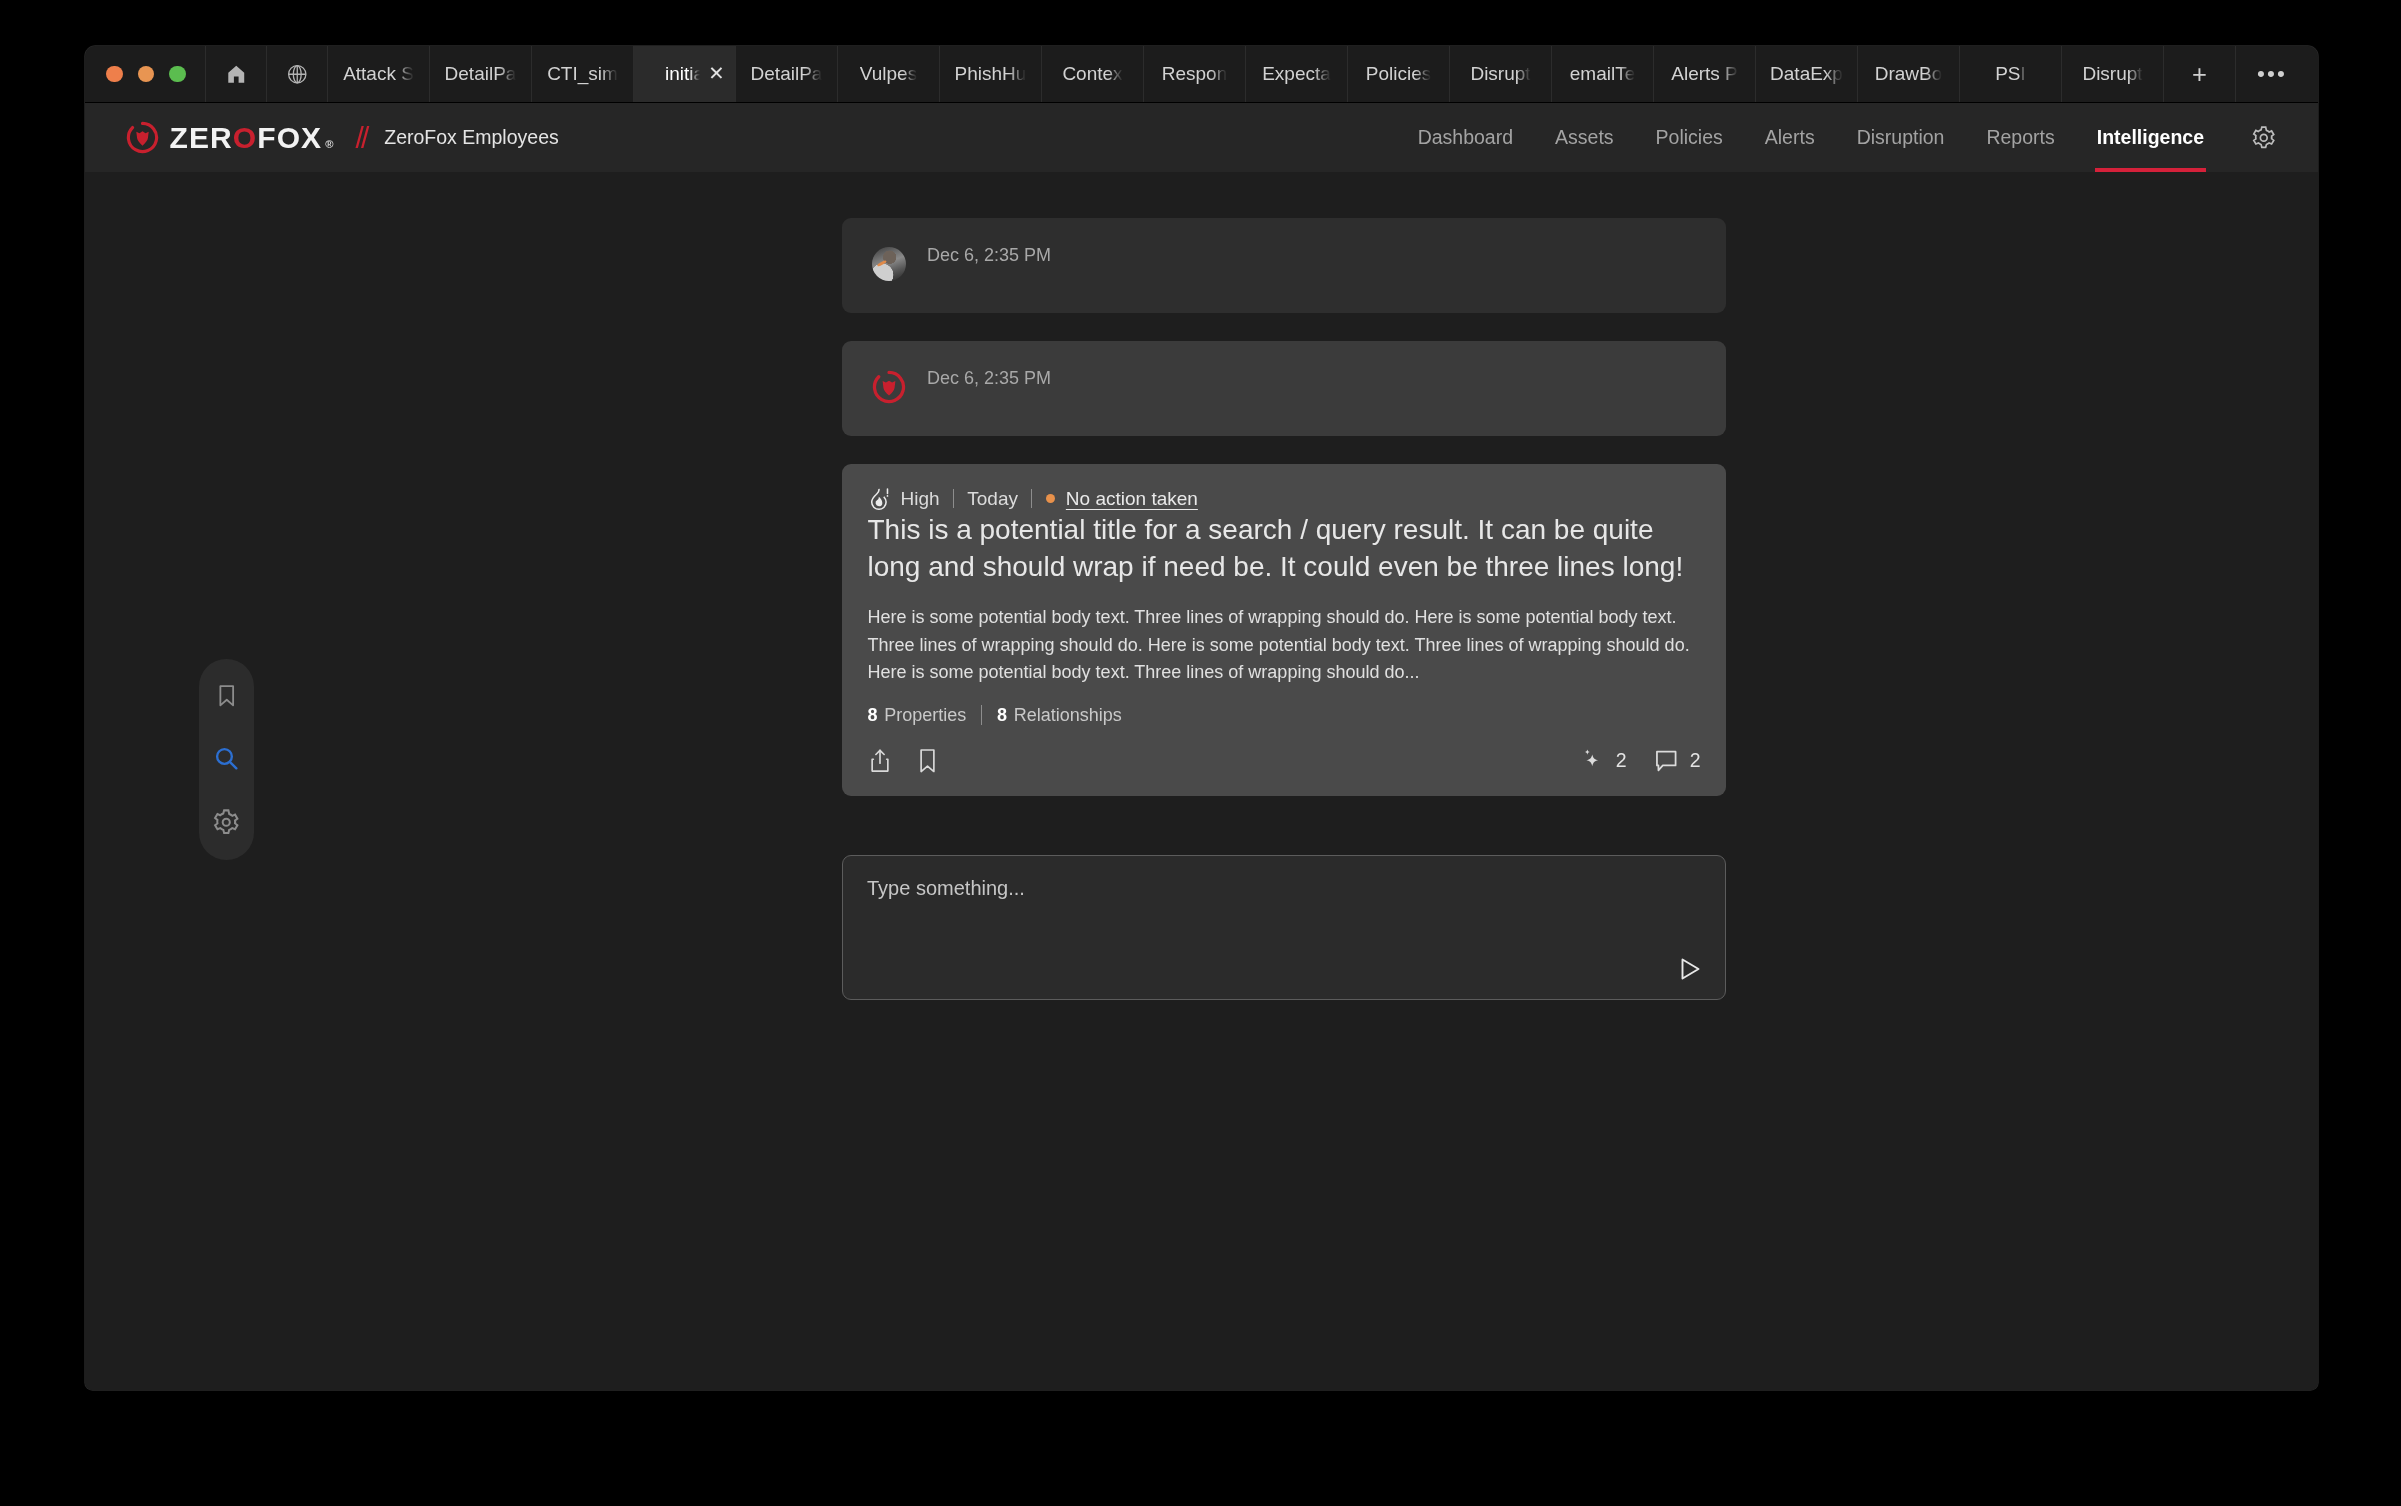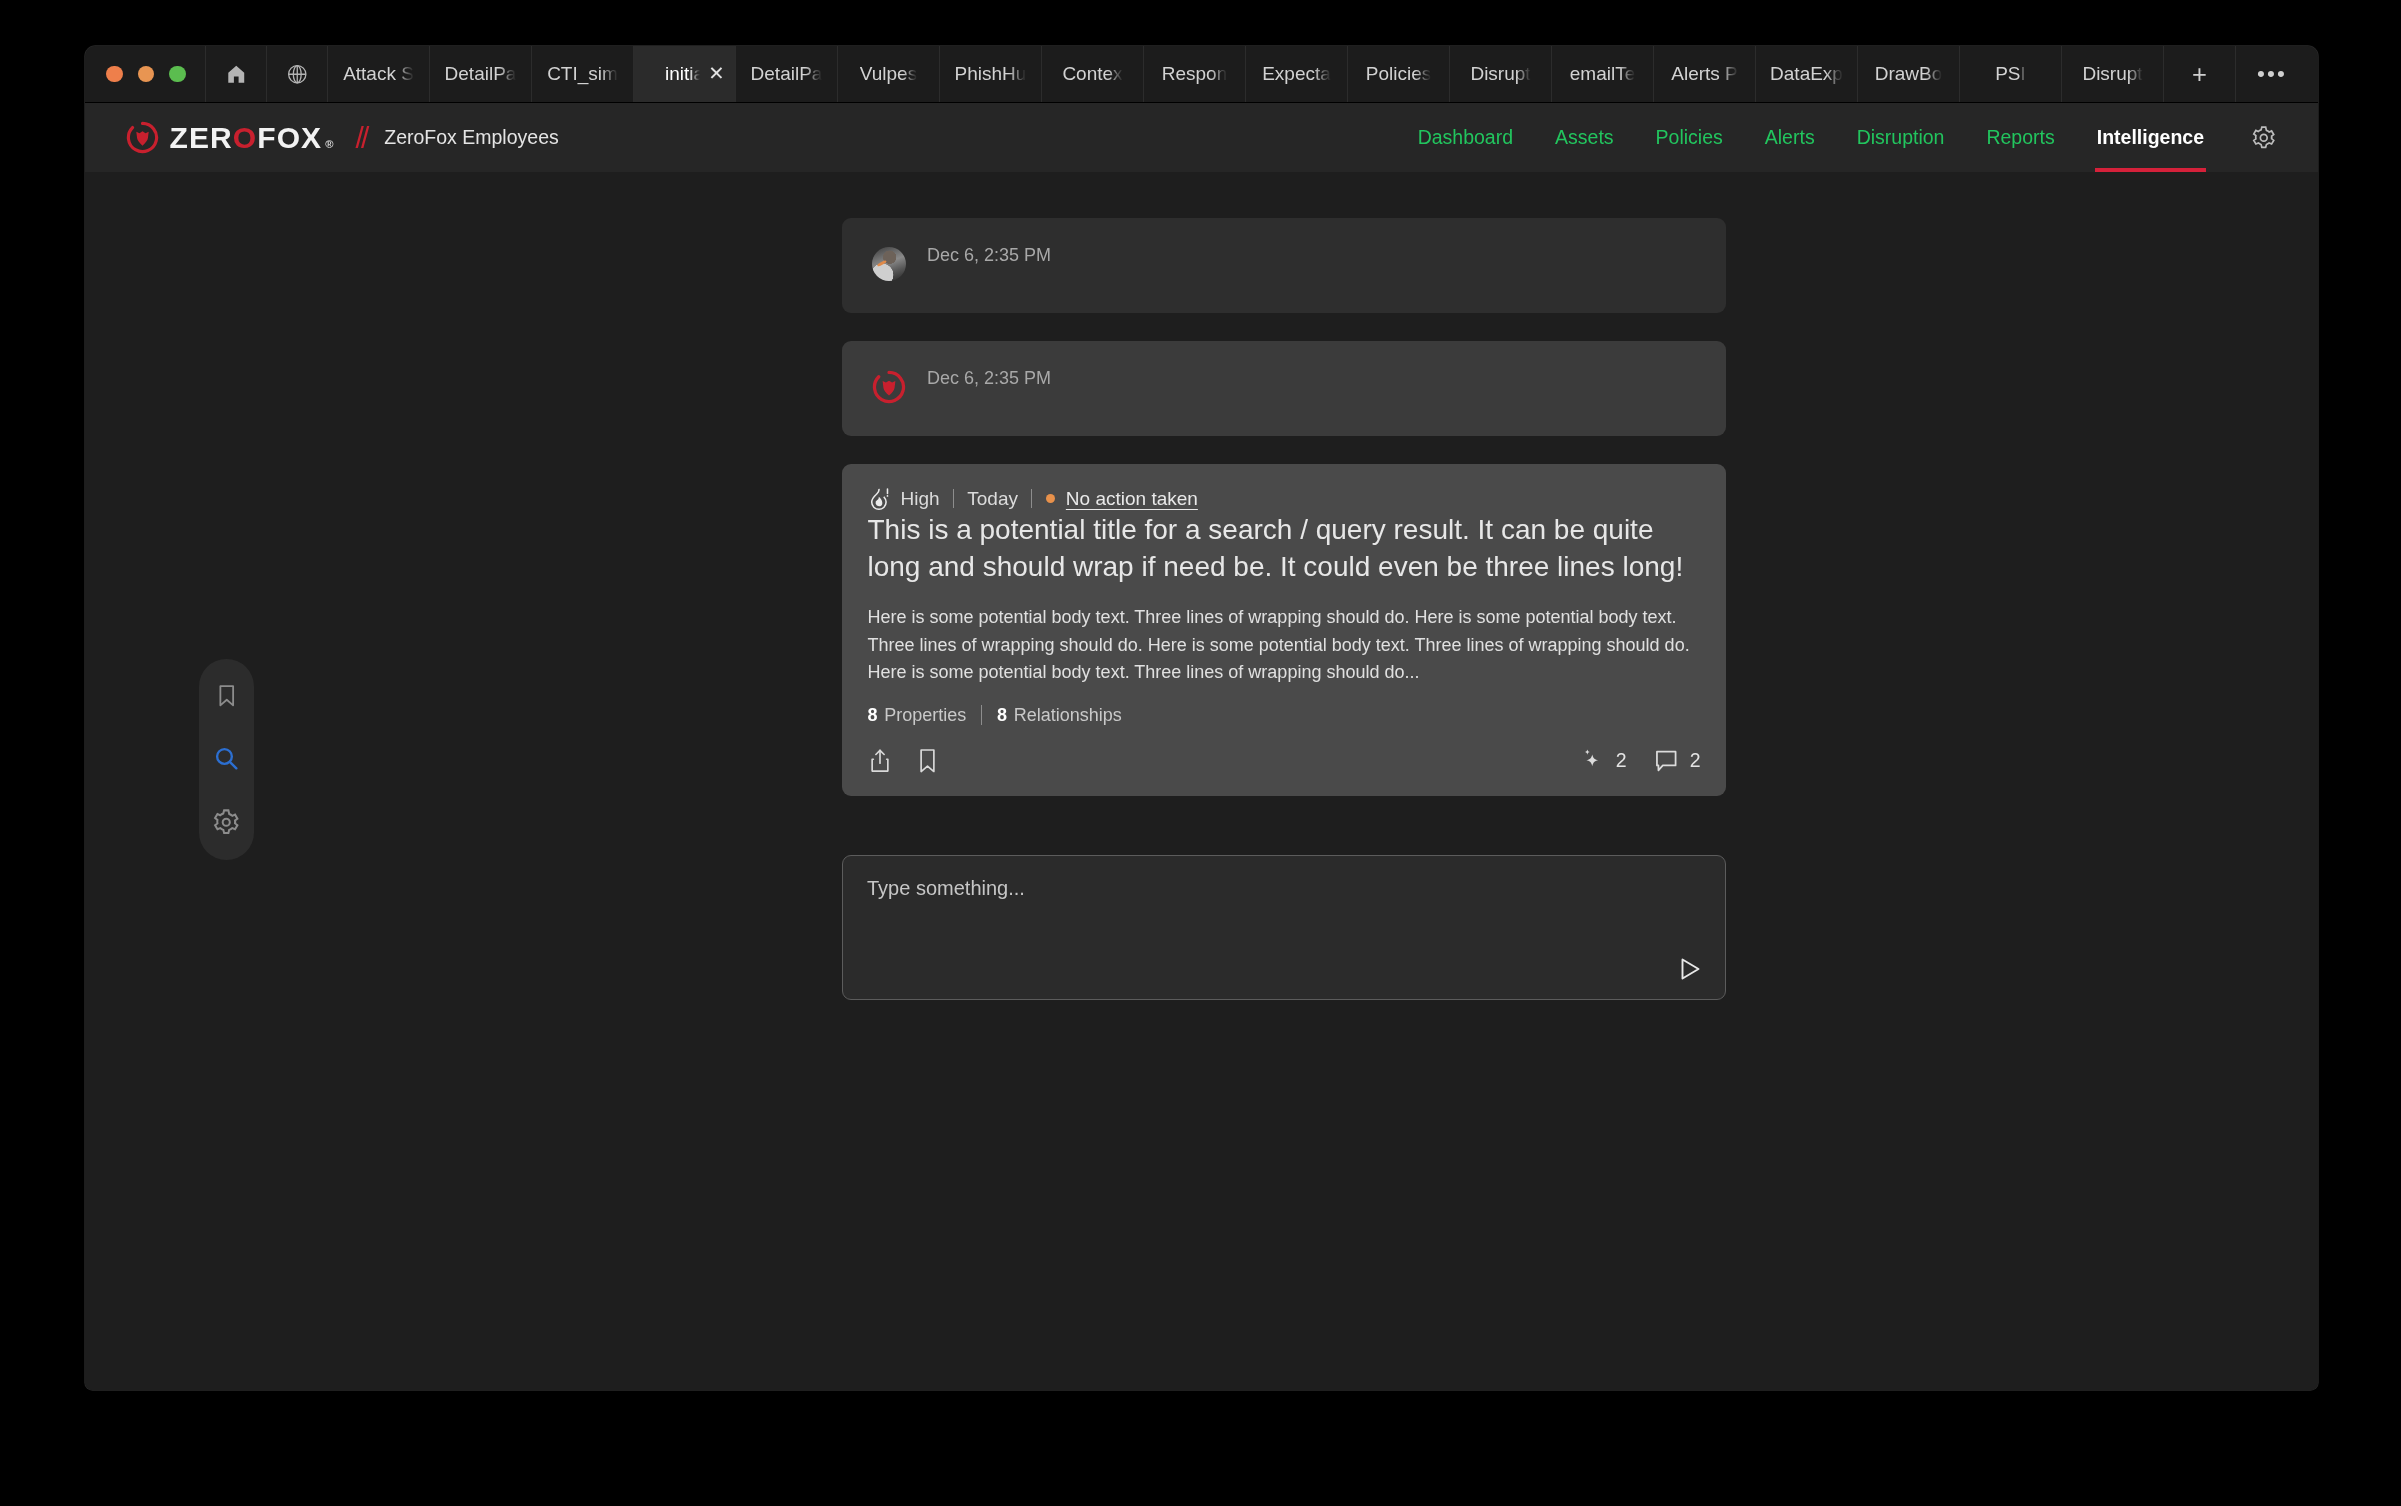--- a/index.html
+++ b/index.html
@@ -110,21 +110,21 @@
   }
   .org { color: #e4e4e4; font-size: 19.5px; }
 
   .mainnav {
     margin-left: auto;
     display: flex; align-items: center; height: 100%;
     padding-right: 22.5px;
   }
   .navitem {
     position: relative;
-    color: #22c55e; font-size: 19.5px;
+    color: #a3a3a3; font-size: 19.5px;
     padding: 0 21px;
     height: 100%;
     display: flex; align-items: center;
   }
   .navitem.active { color: #ffffff; font-weight: 700; }
   .navitem.active::after {
     content: ""; position: absolute; left: 19.5px; right: 19.5px; bottom: 0;
     height: 3.7px; background: #d5213a;
   }
   .gearnav {

